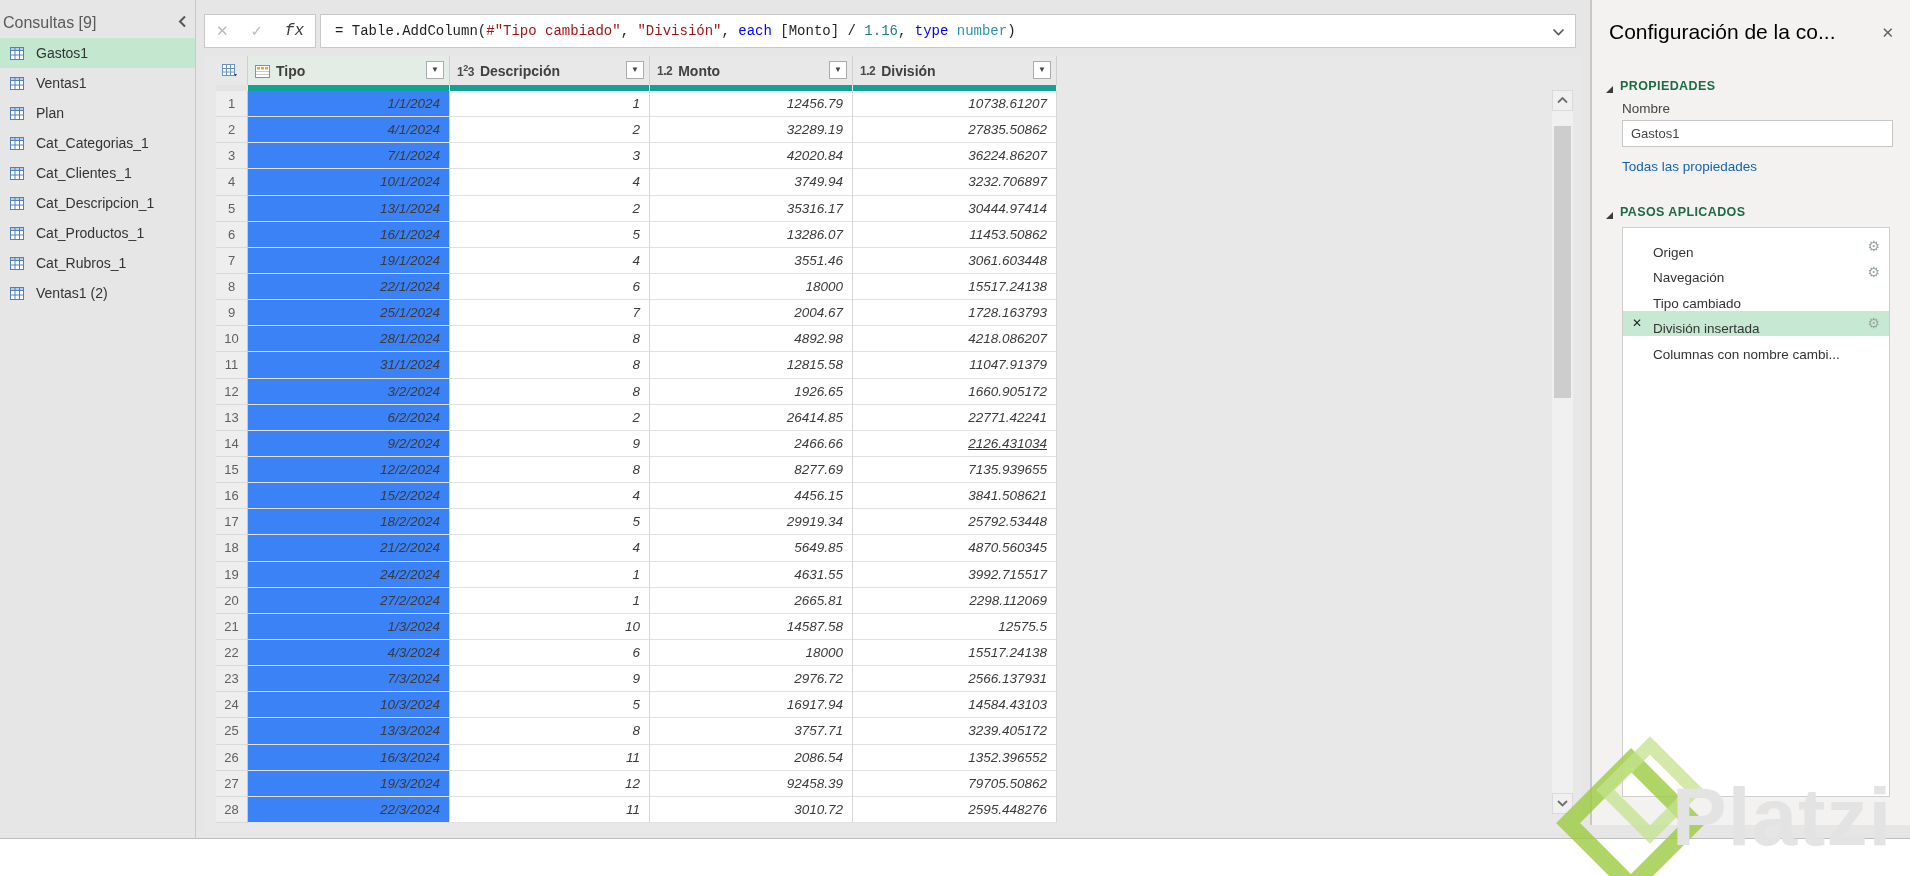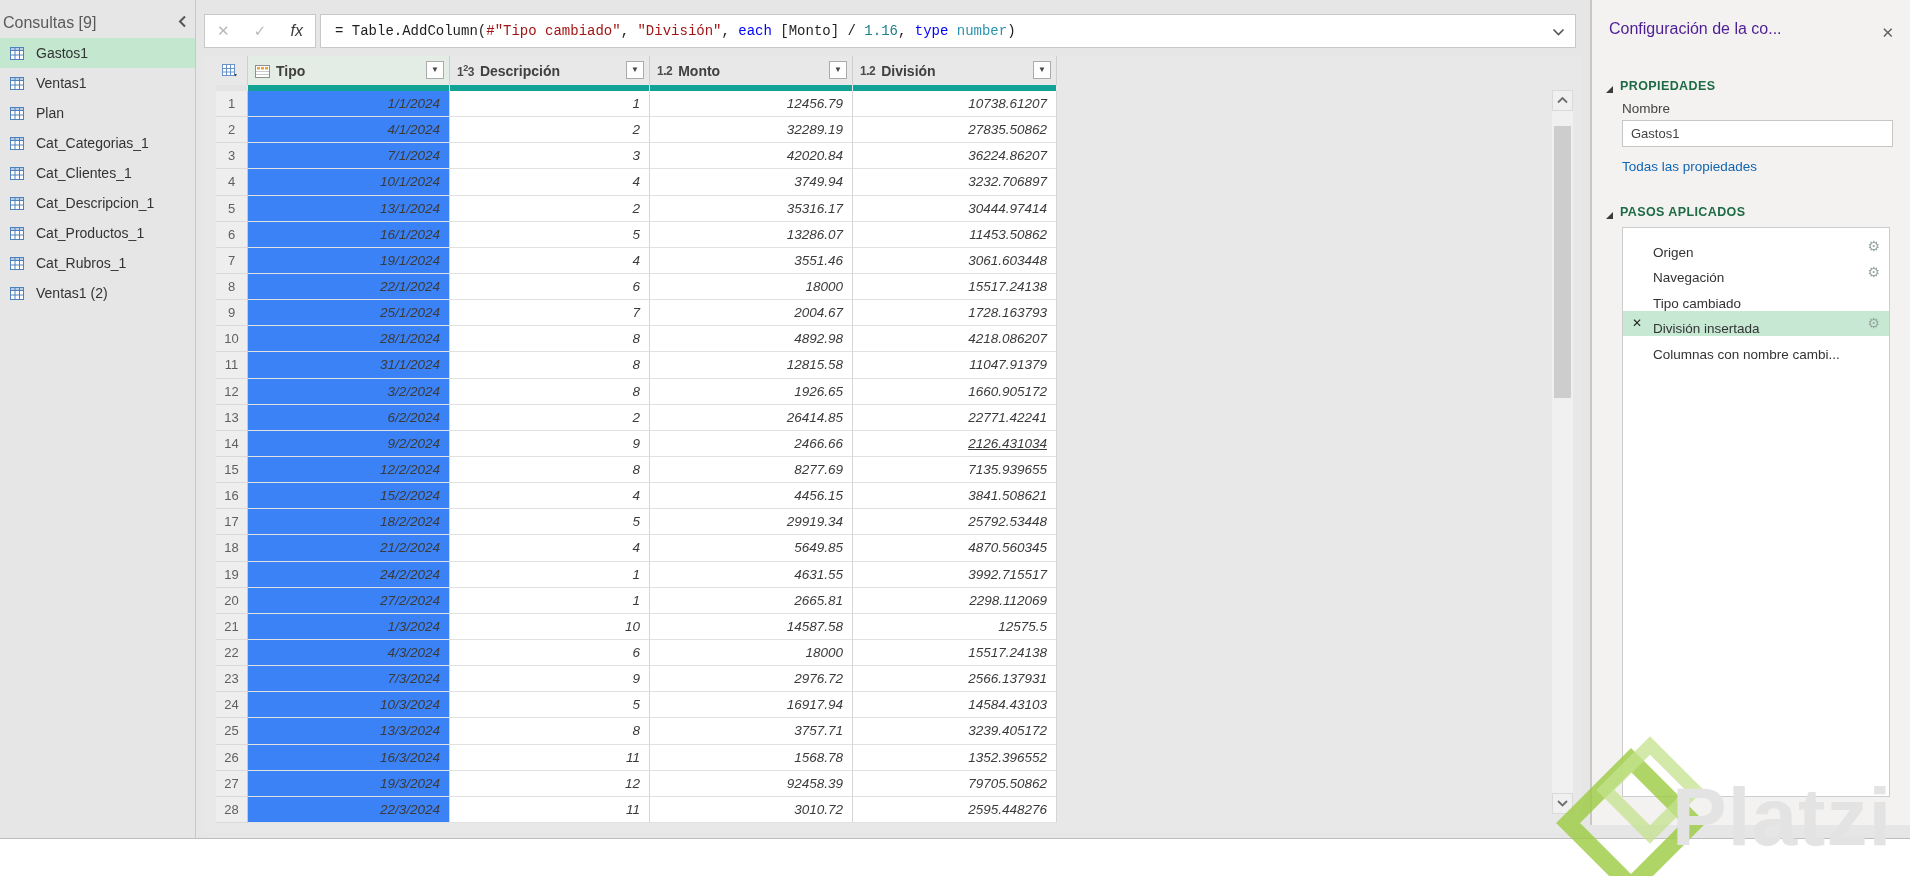--- a/index.html
+++ b/index.html
@@ -15,21 +15,21 @@
   .sb-item{height:30px;display:flex;align-items:center;cursor:pointer;}
   .sb-item.sel{background:#c3e7cf;}
   .sb-item .tbl-ic{margin-left:10px;display:inline-flex;}
   .sb-item .lbl{margin-left:12px;font-size:14px;color:#333;}
 
   
   #fb-buttons{position:absolute;left:204px;top:14px;width:112px;height:34px;background:#fff;border:1px solid #c8c8c8;
               display:flex;align-items:center;justify-content:space-around;box-sizing:border-box;}
   .fb-x{color:#b9b9b9;font-size:15px;}
   .fb-check{color:#b9b9b9;font-size:15px;}
-  .fb-fx{font-family:Liberation Sans, sans-serif;font-style:italic;font-size:16px;color:#3a3a3a;}
+  .fb-fx{font-family:Liberation Mono, monospace;font-style:italic;font-size:16px;color:#3a3a3a;}
   #fb-input{position:absolute;left:320px;top:14px;width:1256px;height:34px;background:#fff;border:1px solid #c8c8c8;
             box-sizing:border-box;display:flex;align-items:center;}
   #formula{font-family:"Liberation Mono","DejaVu Sans Mono",monospace;font-size:14px;padding-left:14px;white-space:pre;}
   #fb-drop{position:absolute;right:10px;top:13px;}
 
   
   #gridarea{position:absolute;left:204px;top:56px;width:1378px;height:777px;background:#e9e8e8;}
   #grid{position:absolute;left:12px;top:0;}
   #ghead{display:flex;}
   .hcell{height:29px;background:#e8e8e8;border-right:1px solid #cfcfcf;box-sizing:border-box;
@@ -52,21 +52,21 @@
   .cell.fecha{background:#3b82f6;}
 
   
   .sb-arrow{position:absolute;left:1552px;width:21px;height:21px;display:flex;align-items:center;justify-content:center;
             background:#f0f0f0;border:1px solid #dadada;box-sizing:border-box;cursor:pointer;}
   #vtrack{position:absolute;left:1552px;top:111px;width:21px;height:682px;background:#f0f0f0;}
   #vthumb{position:absolute;left:1554px;top:126px;width:17px;height:272px;background:#cdcdcd;cursor:grab;}
 
   
   #panel{position:absolute;left:1590px;top:0;width:320px;height:825px;background:#f3f2f1;border-left:2px solid #c9c7c5;box-sizing:border-box;}
-  #panel-title{position:absolute;left:17px;top:20px;font-size:16px;color:#4c1d95;width:270px;white-space:nowrap;overflow:hidden;}
+  #panel-title{position:absolute;left:17px;top:20px;font-size:21px;color:#000000;width:270px;white-space:nowrap;overflow:hidden;}
   #panel-close{position:absolute;right:16px;top:24px;font-size:15px;color:#5f6368;cursor:pointer;}
   .tri{display:inline-block;width:0;height:0;border-bottom:7px solid #3c3c3c;border-left:7px solid transparent;margin-right:7px;}
   .sect{position:absolute;left:14px;font-size:12.5px;font-weight:bold;color:#1e6b43;letter-spacing:.4px;display:flex;align-items:flex-end;}
   #sect-props{top:79px;}
   #lbl-nombre{position:absolute;left:30px;top:101px;font-size:13.5px;color:#454545;}
   #inp-nombre{position:absolute;left:30px;top:120px;width:253px;height:25px;border:1px solid #c6c6c6;background:#fff;
               font-family:inherit;font-size:13px;color:#444;padding:0 8px;}
   #link-props{position:absolute;left:30px;top:159px;font-size:13.5px;color:#1265b0;cursor:pointer;}
   #sect-steps{top:205px;}
   #steps-box{position:absolute;left:30px;top:227px;width:268px;height:570px;background:#fff;border:1px solid #cdcdcd;
@@ -458,21 +458,21 @@
             <div class="cell rownum" style="width: 32px;">25</div>
             <div class="cell fecha" style="width: 202px;">13/3/2024</div>
             <div class="cell" style="width: 200px;">8</div>
             <div class="cell" style="width: 203px;">3757.71</div>
             <div class="cell" style="width: 204px;">3239.405172</div>
           </div>
           <div class="grow">
             <div class="cell rownum" style="width: 32px;">26</div>
             <div class="cell fecha" style="width: 202px;">16/3/2024</div>
             <div class="cell" style="width: 200px;">11</div>
-            <div class="cell" style="width: 203px;">1568.78</div>
+            <div class="cell" style="width: 203px;">2086.54</div>
             <div class="cell" style="width: 204px;">1352.396552</div>
           </div>
           <div class="grow">
             <div class="cell rownum" style="width: 32px;">27</div>
             <div class="cell fecha" style="width: 202px;">19/3/2024</div>
             <div class="cell" style="width: 200px;">12</div>
             <div class="cell" style="width: 203px;">92458.39</div>
             <div class="cell" style="width: 204px;">79705.50862</div>
           </div>
           <div class="grow">

